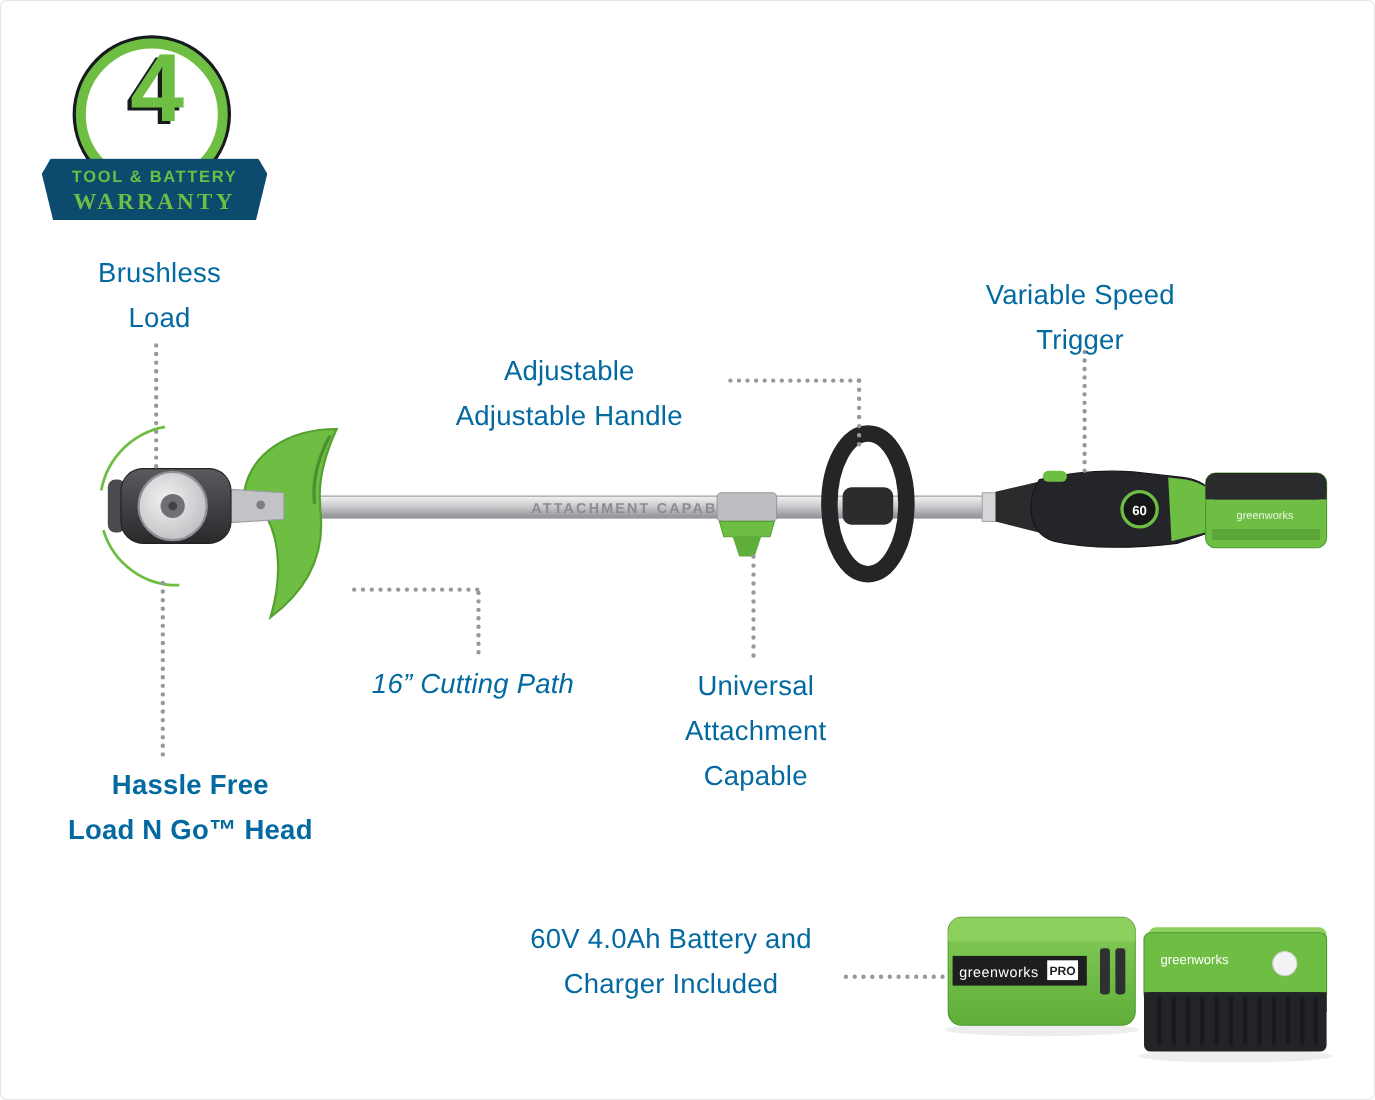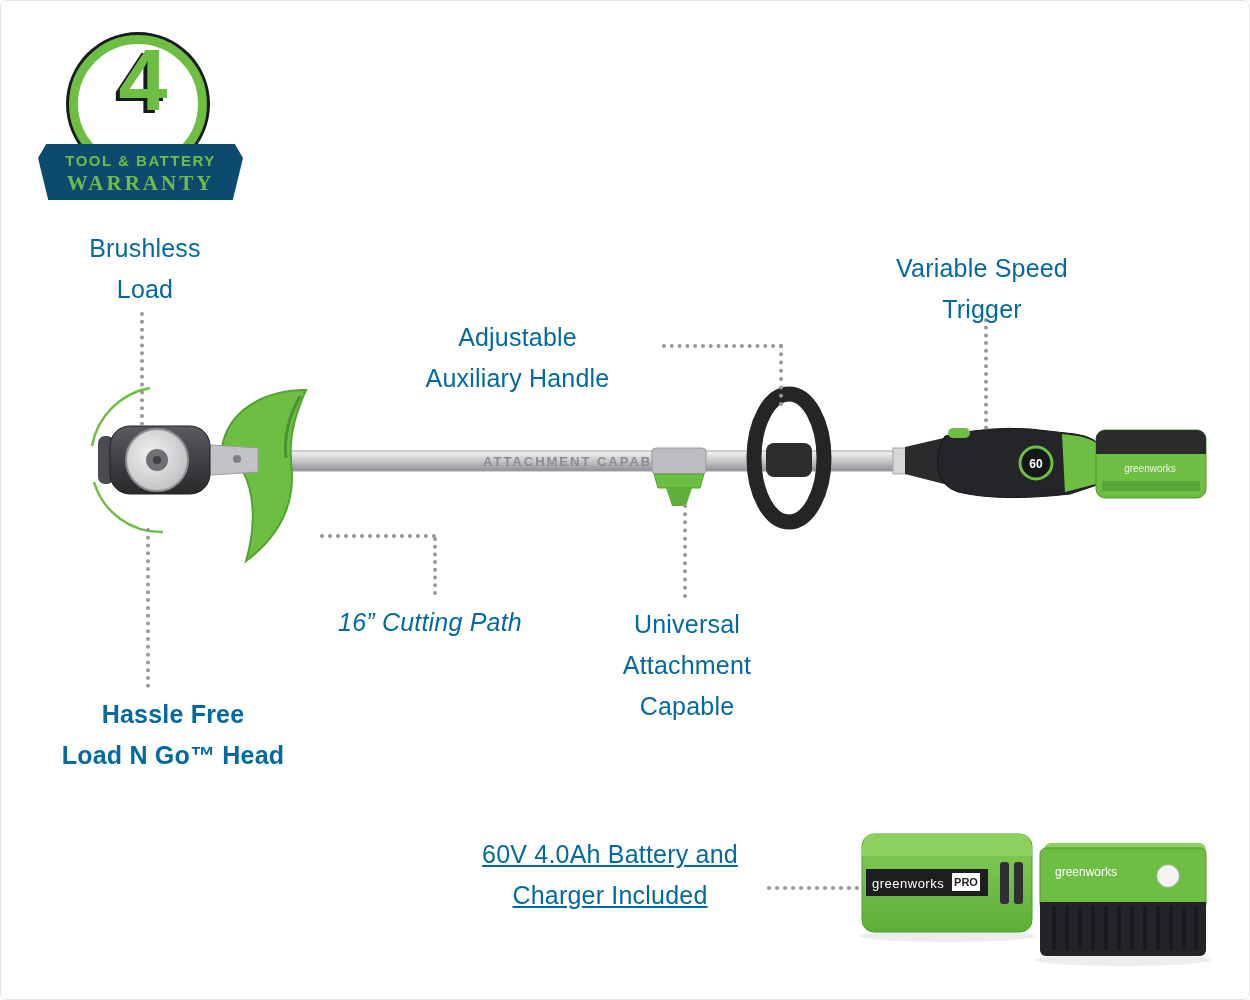--- a/index.html
+++ b/index.html
@@ -171,35 +171,35 @@
     <div>Load</div>
   </div>
 
   <div class="callout" style="left:832px;top:248px;width:300px;">
     <div>Variable Speed</div>
     <div>Trigger</div>
   </div>
 
   <div class="callout" style="left:355px;top:317px;width:325px;">
     <div>Adjustable</div>
-    <div>Auxiliary Handle</div>
+    <div>Adjustable Handle</div>
   </div>
 
   <div class="callout" style="left:270px;top:602px;width:320px;font-style:italic;">
     <div>16” Cutting Path</div>
   </div>
 
   <div class="callout" style="left:578px;top:604px;width:218px;">
     <div>Universal</div>
     <div>Attachment</div>
     <div>Capable</div>
   </div>
 
   <div class="callout" style="left:8px;top:694px;width:330px;font-weight:bold;">
     <div>Hassle Free</div>
     <div>Load N Go™ Head</div>
   </div>
 
-  <div class="callout" style="left:425px;top:834px;width:370px;text-decoration:underline;">
+  <div class="callout" style="left:425px;top:834px;width:370px;">
     <div>60V 4.0Ah Battery and</div>
     <div>Charger Included</div>
   </div>
 </div>
 
 </body></html>

